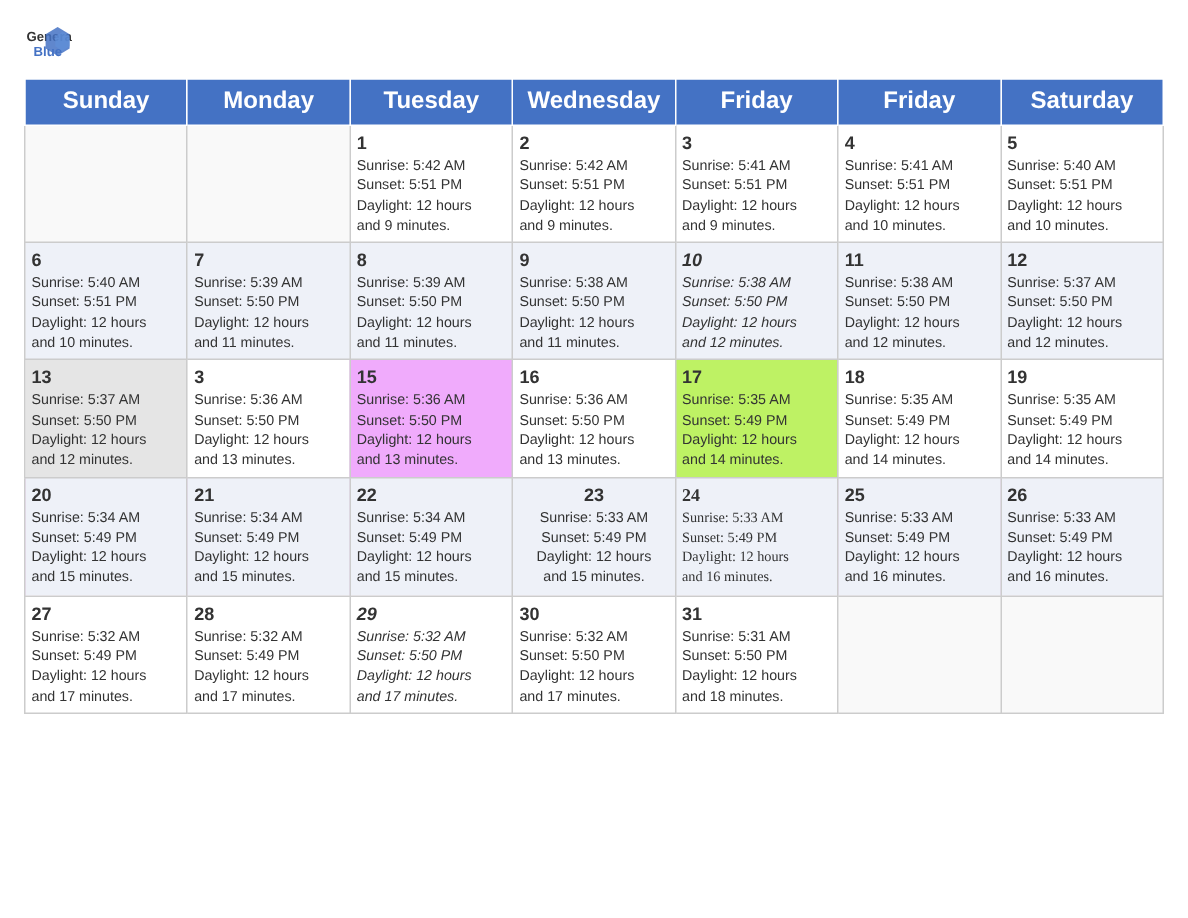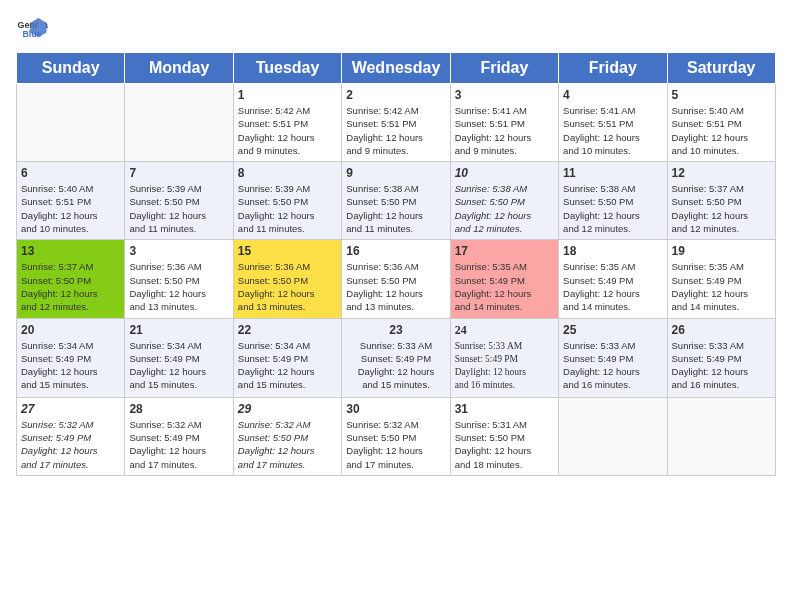--- a/index.html
+++ b/index.html
@@ -172,37 +172,37 @@
         <td style="background: rgb(238, 241, 248);">
           <span class="day-number">11</span>
           <div class="day-info">Sunrise: 5:38 AM<br>Sunset: 5:50 PM<br>Daylight: 12 hours<br>and 12 minutes.</div>
         </td>
         <td style="background: rgb(238, 241, 248); margin-left: 40px;">
           <span class="day-number">12</span>
           <div class="day-info">Sunrise: 5:37 AM<br>Sunset: 5:50 PM<br>Daylight: 12 hours<br>and 12 minutes.</div>
         </td>
       </tr>
       <tr style="background: rgb(255, 255, 255);">
-        <td style="background: #84cc16; margin-top: 21px;">
+        <td style="background: #e5e5e5; margin-top: 21px;">
           <span class="day-number">13</span>
           <div class="day-info">Sunrise: 5:37 AM<br>Sunset: 5:50 PM<br>Daylight: 12 hours<br>and 12 minutes.</div>
         </td>
         <td style="background: rgb(255, 255, 255);">
           <span class="day-number">3</span>
           <div class="day-info">Sunrise: 5:36 AM<br>Sunset: 5:50 PM<br>Daylight: 12 hours<br>and 13 minutes.</div>
         </td>
-        <td style="background: #fde047;">
+        <td style="background: #f0abfc;">
           <span class="day-number">15</span>
           <div class="day-info">Sunrise: 5:36 AM<br>Sunset: 5:50 PM<br>Daylight: 12 hours<br>and 13 minutes.</div>
         </td>
         <td style="background: rgb(255, 255, 255);">
           <span class="day-number">16</span>
           <div class="day-info">Sunrise: 5:36 AM<br>Sunset: 5:50 PM<br>Daylight: 12 hours<br>and 13 minutes.</div>
         </td>
-        <td style="background: #fca5a5;">
+        <td style="background: #bef264;">
           <span class="day-number">17</span>
           <div class="day-info">Sunrise: 5:35 AM<br>Sunset: 5:49 PM<br>Daylight: 12 hours<br>and 14 minutes.</div>
         </td>
         <td style="background: rgb(255, 255, 255);">
           <span class="day-number">18</span>
           <div class="day-info">Sunrise: 5:35 AM<br>Sunset: 5:49 PM<br>Daylight: 12 hours<br>and 14 minutes.</div>
         </td>
         <td style="background: rgb(255, 255, 255);">
           <span class="day-number">19</span>
           <div class="day-info">Sunrise: 5:35 AM<br>Sunset: 5:49 PM<br>Daylight: 12 hours<br>and 14 minutes.</div>
@@ -232,21 +232,21 @@
         <td style="background: rgb(238, 241, 248);">
           <span class="day-number">25</span>
           <div class="day-info">Sunrise: 5:33 AM<br>Sunset: 5:49 PM<br>Daylight: 12 hours<br>and 16 minutes.</div>
         </td>
         <td style="background: rgb(238, 241, 248);">
           <span class="day-number">26</span>
           <div class="day-info">Sunrise: 5:33 AM<br>Sunset: 5:49 PM<br>Daylight: 12 hours<br>and 16 minutes.</div>
         </td>
       </tr>
       <tr style="background: rgb(255, 255, 255);">
-        <td style="background: rgb(255, 255, 255); font-style: italic;">
+        <td style="background: rgb(255, 255, 255);">
           <span class="day-number">27</span>
           <div class="day-info">Sunrise: 5:32 AM<br>Sunset: 5:49 PM<br>Daylight: 12 hours<br>and 17 minutes.</div>
         </td>
         <td style="background: rgb(255, 255, 255);">
           <span class="day-number">28</span>
           <div class="day-info">Sunrise: 5:32 AM<br>Sunset: 5:49 PM<br>Daylight: 12 hours<br>and 17 minutes.</div>
         </td>
         <td style="background: rgb(255, 255, 255); font-style: italic;">
           <span class="day-number">29</span>
           <div class="day-info">Sunrise: 5:32 AM<br>Sunset: 5:50 PM<br>Daylight: 12 hours<br>and 17 minutes.</div>

